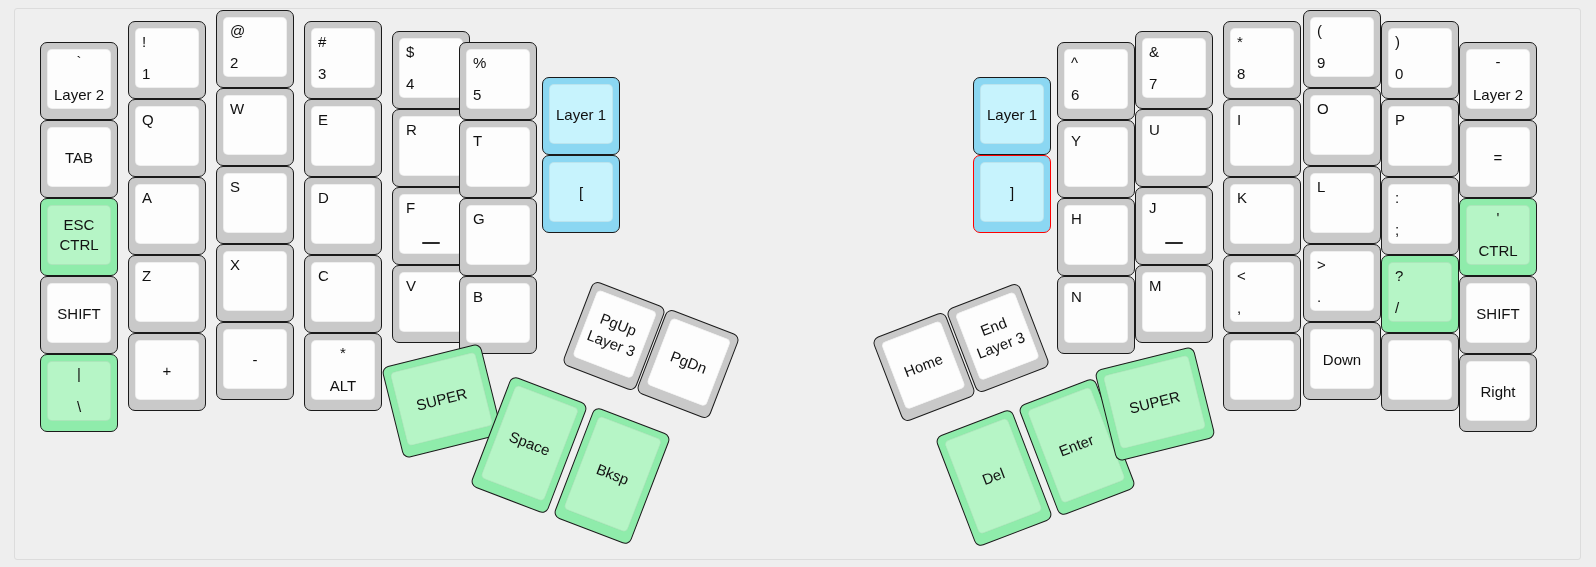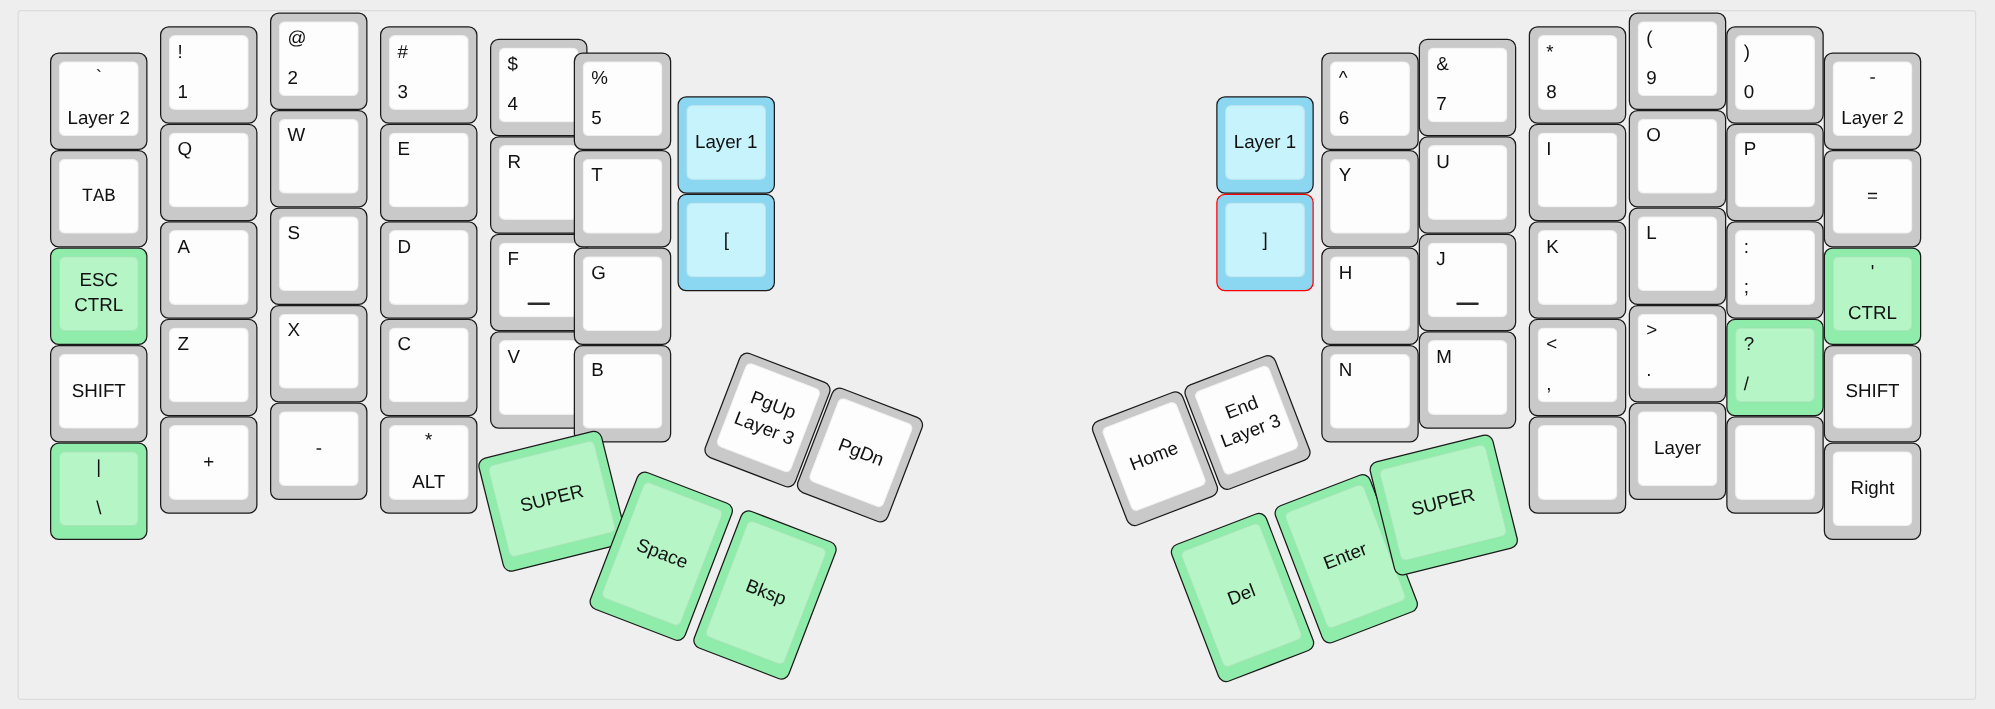--- a/index.html
+++ b/index.html
@@ -78,21 +78,21 @@
 
 <div id="board">
   <div id="stage">
       <div class="key" style="left: 25px; top: 33px; width: 78px; height: 78px;">
         <div class="cap"></div>
         <div class="legends">
           <span class="lg ct">`</span>
           <span class="lg cb">Layer 2</span>
         </div>
       </div>
-      <div class="key" style="left: 25px; top: 111px; width: 78px; height: 78px; font-family: Liberation Mono, monospace;">
+      <div class="key" style="left: 25px; top: 111px; width: 78px; height: 78px;">
         <div class="cap"></div>
         <div class="legends">
           <span class="lg mid">TAB</span>
         </div>
       </div>
       <div class="key green" style="left: 25px; top: 189px; width: 78px; height: 78px;">
         <div class="cap"></div>
         <div class="legends">
           <span class="lg mid2">ESC<br>CTRL</span>
         </div>
@@ -381,21 +381,21 @@
       <div class="key" style="left: 1288px; top: 235px; width: 78px; height: 78px;">
         <div class="cap"></div>
         <div class="legends">
           <span class="lg tl">&gt;</span>
           <span class="lg bl">.</span>
         </div>
       </div>
       <div class="key" style="left: 1288px; top: 313px; width: 78px; height: 78px;">
         <div class="cap"></div>
         <div class="legends">
-          <span class="lg mid">Layer</span>
+          <span class="lg mid">Down</span>
         </div>
       </div>
       <div class="key" style="left: 1366px; top: 12px; width: 78px; height: 78px;">
         <div class="cap"></div>
         <div class="legends">
           <span class="lg tl">)</span>
           <span class="lg bl">0</span>
         </div>
       </div>
       <div class="key" style="left: 1366px; top: 90px; width: 78px; height: 78px;">

